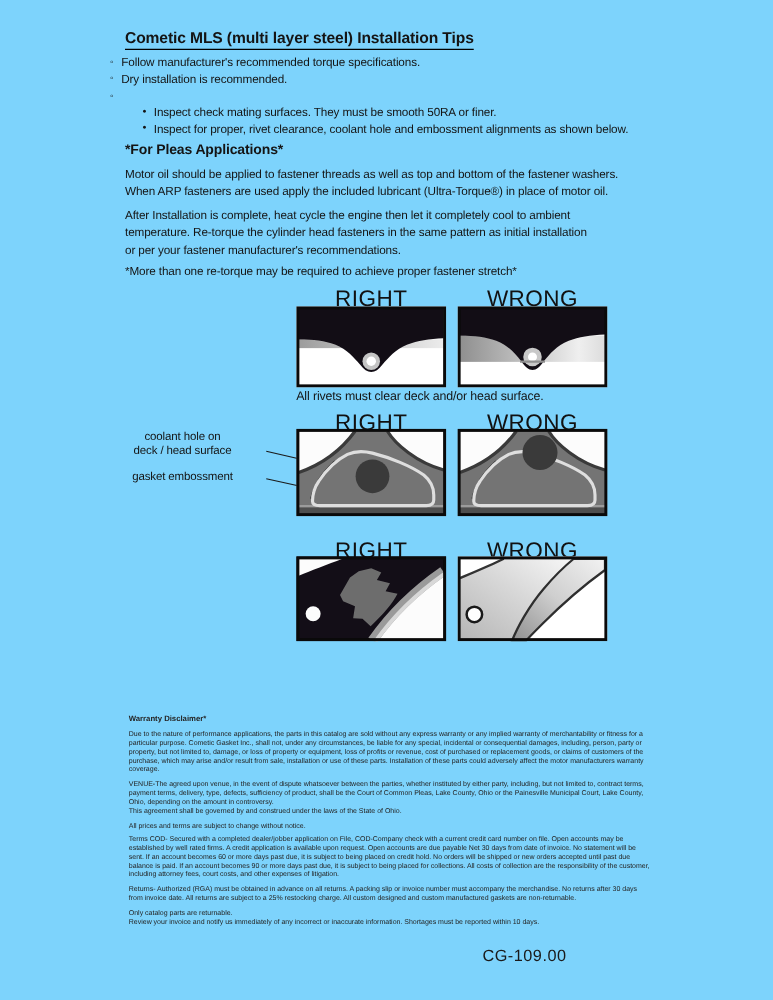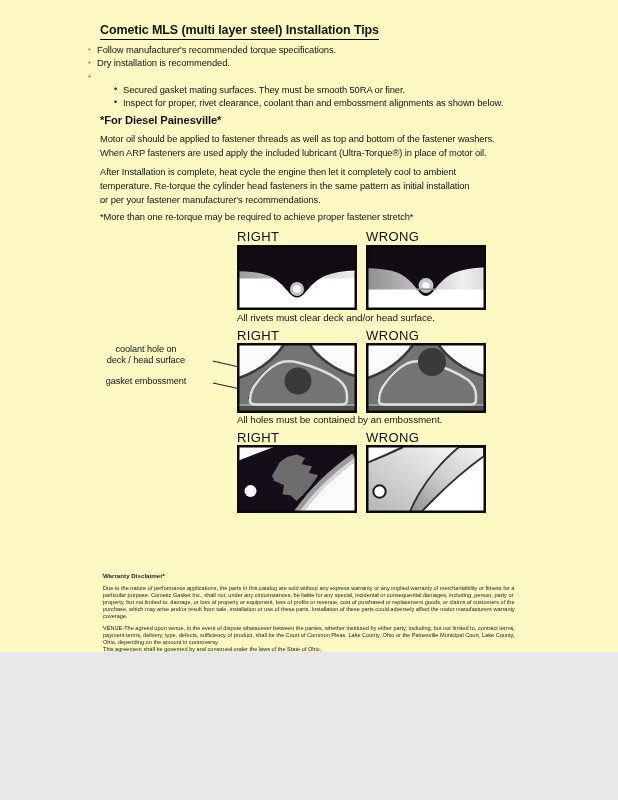--- a/index.html
+++ b/index.html
@@ -1,33 +1,33 @@
 <!DOCTYPE html>
 <html><head>
 <meta charset="utf-8">
 <style>
   html,body{margin:0;padding:0;background:#e8e8e8;}
   .page{
-    position:relative;width:618px;height:652px;background:#fef9c3;
+    position:relative;width:618px;height:800px;background:#7dd3fc;
     font-family:"Liberation Sans",sans-serif;color:#141414;overflow:hidden;
     margin:0 auto;
   }
   .abs{position:absolute;}
   .title{
     left:100px;top:23px;font-size:12.5px;font-weight:bold;letter-spacing:-0.1px;
     border-bottom:1.6px solid #000;padding-bottom:2px;display:inline-block;
   }
   .bullets{left:88px;top:43px;width:440px;font-size:9.4px;line-height:13.3px;letter-spacing:-0.1px;}
   .bl{display:flex;}
   .bl .mk1{width:9px;font-size:8px;line-height:13.3px;}
   .bl .mk2{width:9px;font-size:9px;line-height:13px;}
   .bl.l2{padding-left:26px;}
   .h2{font-size:11.2px;font-weight:bold;letter-spacing:-0.1px;}
   .body-par{font-size:9.4px;line-height:13.8px;letter-spacing:-0.1px;white-space:pre-line;width:430px;}
-  .rw-label{width:120px;font-size:13px;letter-spacing:0.4px;color:#111;}
+  .rw-label{width:120px;text-align:center;font-size:18px;letter-spacing:0.4px;color:#111;}
   .cap{font-size:9.9px;letter-spacing:-0.1px;white-space:pre-line;line-height:11.6px;}
   .sidelabel{font-size:9.2px;line-height:10.6px;text-align:center;white-space:pre-line;letter-spacing:-0.1px;}
   .panel{width:120px;}
   .panel svg{display:block;}
   .legal{left:103px;top:572px;width:418px;font-size:5.6px;line-height:7px;color:#242424;letter-spacing:0px;}
   .legal .lh{font-size:6.2px;font-weight:bold;margin:0 0 6px 0;}
   .legal p{margin:0 0 4.8px 0;white-space:pre-line;}
   .pagenum{left:386px;top:757px;font-size:13px;letter-spacing:0.4px;color:#1a1a1a;}
 </style>
 </head>
@@ -44,29 +44,29 @@
       </div>
     <div class="bl l1">
         <span class="mk1">◦</span>
         <span>Dry installation is recommended.</span>
       </div>
     <div class="bl l1">
         <span class="mk1">◦</span>
       </div>
     <div class="bl l2">
         <span class="mk2">•</span>
-        <span>Secured gasket mating surfaces.  They must be smooth 50RA or finer.</span>
+        <span>Inspect check mating surfaces.  They must be smooth 50RA or finer.</span>
       </div>
     <div class="bl l2">
         <span class="mk2">•</span>
-        <span>Inspect for proper, rivet clearance, coolant than and embossment alignments as shown below.</span>
-      </div>
-  </div>
-
-  <div class="abs h2" style="left:100px;top:114px;">*For Diesel Painesville*</div>
+        <span>Inspect for proper, rivet clearance, coolant hole and embossment alignments as shown below.</span>
+      </div>
+  </div>
+
+  <div class="abs h2" style="left:100px;top:114px;">*For Pleas Applications*</div>
   <div class="abs body-par" style="left:100px;top:132px;">Motor oil should be applied to fastener threads as well as top and bottom of the fastener washers.
 When ARP fasteners are used apply the included lubricant (Ultra-Torque®) in place of motor oil.</div>
   <div class="abs body-par" style="left:100px;top:165px;">After Installation is complete, heat cycle the engine then let it completely cool to ambient
 temperature. Re-torque the cylinder head fasteners in the same pattern as initial installation
 or per your fastener manufacturer's recommendations.</div>
   <div class="abs body-par" style="left:100px;top:210px;">*More than one re-torque may be required to achieve proper fastener stretch*</div>
 
   <div class="abs rw-label" style="left:237px;top:229px;">RIGHT</div>
   <div class="abs rw-label" style="left:366px;top:229px;">WRONG</div>
 
@@ -147,21 +147,20 @@
       <path d="M73,2 C79,12 96,27 118,33" fill="none" stroke="#3a3a3a" stroke-width="2.6"></path>
       <rect x="2" y="61" width="116" height="2" fill="#9b9b9b"></rect>
       <rect x="2" y="63" width="116" height="5" fill="#4e4e4e"></rect>
       <path d="M12,56 C14,46 21,35 31,26" fill="none" stroke="#2c2c2c" stroke-width="1.7"></path>
       <path d="M13,58 C13,52 14.5,47 18,42 C24,33 33,24.5 41,20.5 C47,17.8 53,17.5 61,19.5 C75,23 92,30 102,37 C107.5,41.5 110,47 110,53 L110,57 C110,60.3 108,61.5 104,61.5 L19,61.5 C15,61.5 13,60.5 13,58 Z" fill="none" stroke="#dedede" stroke-width="2.5"></path>
       <circle cx="66" cy="19" r="14" fill="#3a3a3a"></circle>
       <rect x="1.25" y="1.25" width="117.5" height="67.5" fill="none" stroke="#0a0a0a" stroke-width="2.5"></rect>
     </svg>
   </div>
 
-  <div class="abs cap" style="left:237px;top:414px;">All holes must be contained by an embossment.</div>
 
   <div class="abs rw-label" style="left:237px;top:430px;">RIGHT</div>
   <div class="abs rw-label" style="left:366px;top:430px;">WRONG</div>
 
   <div class="abs panel" style="left:237px;top:445px;">
     <svg width="120" height="68" viewBox="0 0 120 68">
       <rect x="0" y="0" width="120" height="68" fill="#130e17"></rect>
       <path d="M118,13 C99,26 78,45 63,68 L118,68 Z" fill="#fcfcfc"></path>
       <path d="M117.5,12 C98,25.5 77,44.5 61,67.5" fill="none" stroke="#9a9a9a" stroke-width="8"></path>
       <path d="M118,14.5 C99.5,27.5 79,46 63.5,68" fill="none" stroke="#d8d8d8" stroke-width="3.2"></path>

